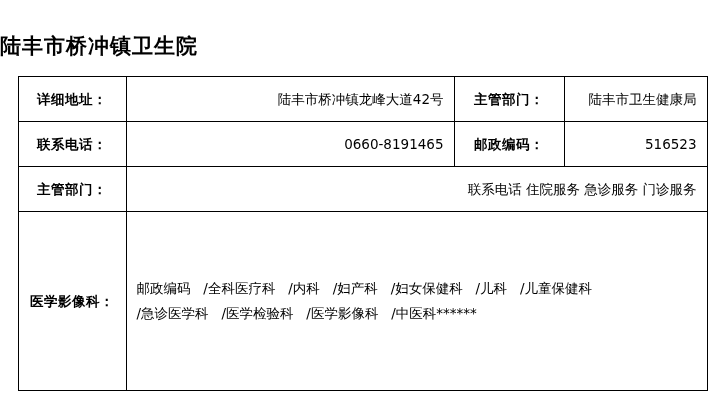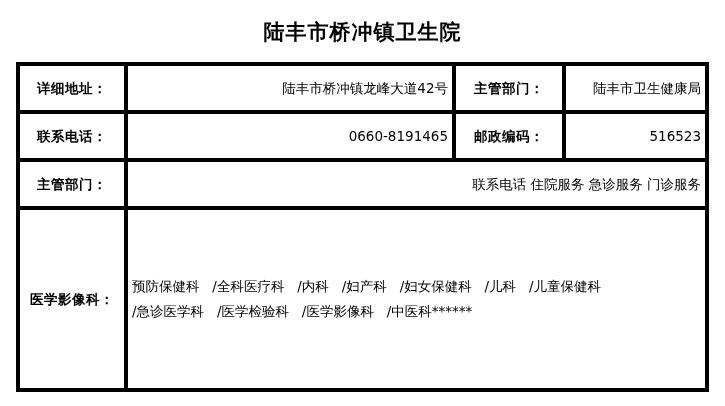--- a/index.html
+++ b/index.html
@@ -15,40 +15,40 @@
     overflow: hidden;
   }
   .page {
     width: 725px;
     height: 406px;
     box-sizing: border-box;
     padding: 0;
     position: relative;
   }
   .title {
-    text-align: center;
+    text-align: left;
     font-size: 21px;
     font-weight: bold;
     letter-spacing: 1px;
-    padding-top: 18px;
+    padding-top: 32px;
     padding-bottom: 16px;
     font-family: "DejaVu Sans", "Liberation Sans", sans-serif;
   }
   table.info {
     border-collapse: collapse;
     width: 689px;
     margin: 0 auto;
     table-layout: fixed;
   }
   table.info td {
-    border: 4px solid #000000;
+    border: 1px solid #000000;
     font-size: 13.5px;
     line-height: 1.5;
     vertical-align: middle;
-    padding: 0 4px;
+    padding: 0 10px;
   }
   td.label {
     text-align: center;
     font-weight: bold;
     letter-spacing: 0.5px;
     white-space: nowrap;
   }
   td.value {
     text-align: right;
     font-weight: normal;
@@ -105,20 +105,20 @@
         <td class="label">邮政编码：</td>
         <td class="value">516523</td>
       </tr>
       <tr class="r3">
         <td class="label">主管部门：</td>
         <td class="value" colspan="3">联系电话  住院服务  急诊服务  门诊服务</td>
       </tr>
       <tr class="r4">
         <td class="subject-label">医学影像科：</td>
         <td colspan="3">
-          <div class="subject-text">预防保健科   /全科医疗科   /内科   /妇产科   /妇女保健科   /儿科   /儿童保健科
+          <div class="subject-text">邮政编码   /全科医疗科   /内科   /妇产科   /妇女保健科   /儿科   /儿童保健科
 /急诊医学科   /医学检验科   /医学影像科   /中医科******</div>
         </td>
       </tr>
     </tbody>
   </table>
 
 </div>
 
 </body></html>

